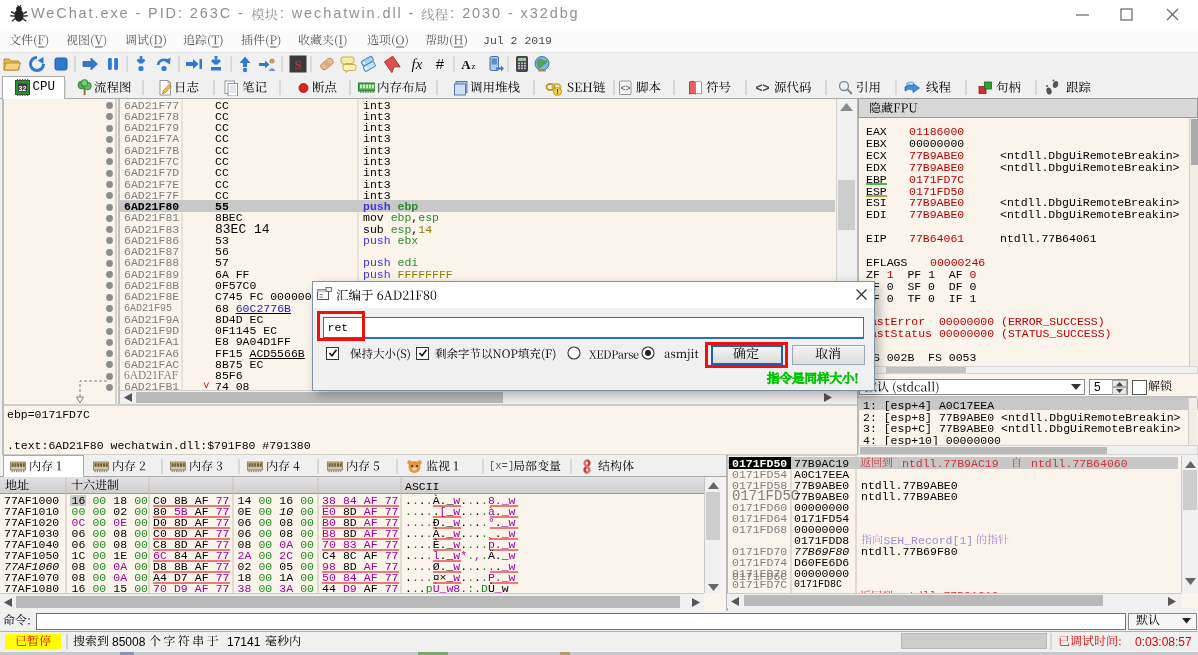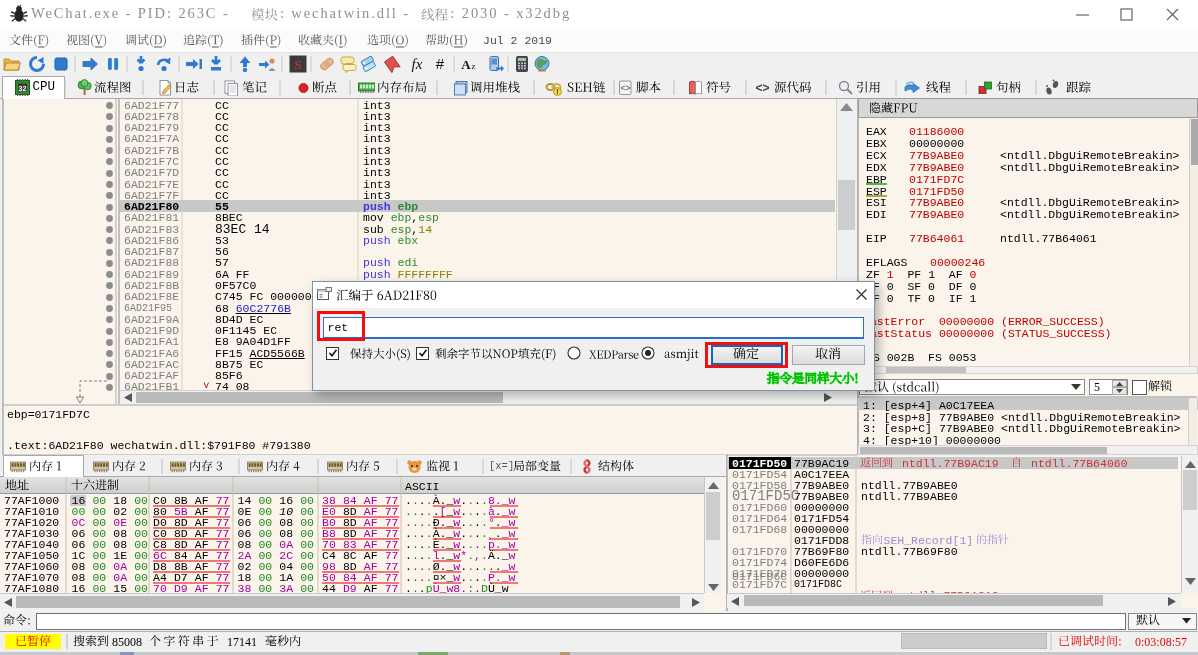--- a/index.html
+++ b/index.html
@@ -1,16 +1,16 @@
 <!DOCTYPE html>
 <html><head><meta charset="utf-8"><style>
 html,body{margin:0;padding:0;}
 body{width:1198px;height:655px;overflow:hidden;background:#f0f0f0;}
 .m{position:absolute;font-family:"Liberation Mono",monospace;line-height:11.5px;white-space:pre;}
-.s{position:absolute;font-family:Liberation Serif, serif;line-height:13px;white-space:pre;}
+.s{position:absolute;font-family:Liberation Sans, sans-serif;line-height:13px;white-space:pre;}
 </style></head><body>
 <div style="position:absolute;left:0;top:0;width:1198px;height:655px;background:#f0f0f0"></div>
 <div style="position:absolute;left:0px;top:0px;width:1198px;height:29px;background:#ffffff;"></div>
 <svg style="position:absolute;left:9px;top:4px;" width="20" height="20" viewBox="0 0 20 20">
     <g fill="#222" transform="scale(1.11)">
       <ellipse cx="9" cy="10.5" rx="4.2" ry="5.5"></ellipse>
 <circle cx="9" cy="4.6" r="2.6"></circle>
 <rect x="7.7" y="1.2" width="0.9" height="3" transform="rotate(-28 8 2)"></rect>
 <rect x="9.6" y="0.6" width="0.9" height="3" transform="rotate(28 10 2)"></rect>
 <path d="M2.2 6.2 L5.5 8.2 L5.1 9.3 L1.6 7.6 Z"></path>
@@ -551,21 +551,21 @@
 <div class="m" style="left:124px;top:347.5px;font-size:11.5px;color:#7e7e7e;">6AD21FA6</div>
 <div class="m" style="left:215px;top:347.5px;font-size:11.5px;color:#000;">FF15 <u>ACD5566B</u></div>
 <svg style="position:absolute;left:105px;top:360.3px;" width="9" height="9" viewBox="0 0 9 9">
     <circle cx="4.5" cy="4.5" r="3.4" fill="#8c8c8c"></circle>
   </svg>
 <div class="m" style="left:124px;top:358.8px;font-size:11.5px;color:#7e7e7e;">6AD21FAC</div>
 <div class="m" style="left:215px;top:358.8px;font-size:11.5px;color:#000;">8B75 EC</div>
 <svg style="position:absolute;left:105px;top:371.6px;" width="9" height="9" viewBox="0 0 9 9">
     <circle cx="4.5" cy="4.5" r="3.4" fill="#8c8c8c"></circle>
   </svg>
-<div class="m" style="left:124px;top:370.1px;font-size:11.5px;color:#7e7e7e;">6AD21FAF</div>
+<div class="m" style="left:124px;top:370.1px;font-size:11.5px;color:#7e7e7e;font-family:Liberation Serif, serif;">6AD21FAF</div>
 <div class="m" style="left:215px;top:370.1px;font-size:11.5px;color:#000;">85F6</div>
 <svg style="position:absolute;left:105px;top:382.9px;" width="9" height="9" viewBox="0 0 9 9">
     <circle cx="4.5" cy="4.5" r="3.4" fill="#8c8c8c"></circle>
   </svg>
 <div class="m" style="left:124px;top:381.4px;font-size:11.5px;color:#7e7e7e;">6AD21FB1</div>
 <div class="m" style="left:215px;top:381.4px;font-size:11.5px;color:#000;">74 08</div>
 <div class="m" style="left:203px;top:381.1px;font-size:11px;color:#c00000;">˅</div>
 <svg style="position:absolute;left:72px;top:376px;" width="45" height="28" viewBox="0 0 45 28">
     <path d="M35 5 L8 5 L8 22" fill="none" stroke="#808080" stroke-width="1" stroke-dasharray="3 2"></path>
     <path d="M4.5 21 L11.5 21 L8 27 Z" fill="none" stroke="#808080" stroke-width="1"></path>
@@ -994,32 +994,32 @@
 <div class="m" style="left:342.9px;top:550.2px;font-size:11.5px;color:#000;">8C</div>
 <div class="m" style="left:363.8px;top:550.2px;font-size:11.5px;color:#000;">AF</div>
 <div class="m" style="left:384.7px;top:550.2px;font-size:11.5px;color:#a000a0;">77</div>
 <svg style="position:absolute;left:152px;top:560px;" width="79.2" height="2" viewBox="0 0 79.2 2">
     <line x1="1" y1="1" x2="78.2" y2="1" stroke="#e00000" stroke-width="1"></line>
   </svg>
 <div class="m" style="left:405px;top:550.2px;font-size:11.5px;color:#000;"><span style="color:#000">.</span><span style="color:#1f8b1f">.</span><span style="color:#000">.</span><span style="color:#1f8b1f">.</span><span style="color:#a000a0">l</span><span style="color:#000">.</span><span style="color:#000">_</span><span style="color:#a000a0">w</span><span style="color:#a000a0">*</span><span style="color:#1f8b1f">.</span><span style="color:#a000a0">,</span><span style="color:#1f8b1f">.</span><span style="color:#000">Ä</span><span style="color:#000">.</span><span style="color:#000">_</span><span style="color:#a000a0">w</span></div>
 <svg style="position:absolute;left:432.2px;top:560px;" width="30.2" height="2" viewBox="0 0 30.2 2">
     <line x1="1" y1="1" x2="29.2" y2="1" stroke="#e00000" stroke-width="1"></line>
   </svg>
-<div class="m" style="left:4px;top:561.3px;font-size:11.5px;color:#000;">77AF1060</div>
+<div class="m" style="left:4px;top:561.3px;font-size:11.5px;color:#000;font-style:italic;">77AF1060</div>
 <div class="m" style="left:71.5px;top:561.3px;font-size:11.5px;color:#000;">08</div>
 <div class="m" style="left:92.4px;top:561.3px;font-size:11.5px;color:#1f8b1f;">00</div>
 <div class="m" style="left:113.3px;top:561.3px;font-size:11.5px;color:#a000a0;">0A</div>
 <div class="m" style="left:134.2px;top:561.3px;font-size:11.5px;color:#1f8b1f;">00</div>
 <div class="m" style="left:153px;top:561.3px;font-size:11.5px;color:#000;">D8</div>
 <div class="m" style="left:173.9px;top:561.3px;font-size:11.5px;color:#000;">8B</div>
 <div class="m" style="left:194.8px;top:561.3px;font-size:11.5px;color:#000;">AF</div>
 <div class="m" style="left:215.7px;top:561.3px;font-size:11.5px;color:#a000a0;">77</div>
 <div class="m" style="left:237.5px;top:561.3px;font-size:11.5px;color:#000;">02</div>
 <div class="m" style="left:258.4px;top:561.3px;font-size:11.5px;color:#1f8b1f;">00</div>
-<div class="m" style="left:279.3px;top:561.3px;font-size:11.5px;color:#000;">04</div>
+<div class="m" style="left:279.3px;top:561.3px;font-size:11.5px;color:#000;">05</div>
 <div class="m" style="left:300.2px;top:561.3px;font-size:11.5px;color:#1f8b1f;">00</div>
 <div class="m" style="left:322px;top:561.3px;font-size:11.5px;color:#a000a0;">98</div>
 <div class="m" style="left:342.9px;top:561.3px;font-size:11.5px;color:#000;">8D</div>
 <div class="m" style="left:363.8px;top:561.3px;font-size:11.5px;color:#a000a0;">AF</div>
 <div class="m" style="left:384.7px;top:561.3px;font-size:11.5px;color:#a000a0;">77</div>
 <svg style="position:absolute;left:152px;top:571px;" width="79.2" height="2" viewBox="0 0 79.2 2">
     <line x1="1" y1="1" x2="78.2" y2="1" stroke="#e00000" stroke-width="1"></line>
   </svg>
 <svg style="position:absolute;left:321px;top:571px;" width="79.2" height="2" viewBox="0 0 79.2 2">
     <line x1="1" y1="1" x2="78.2" y2="1" stroke="#e00000" stroke-width="1"></line>
@@ -1138,21 +1138,21 @@
 <div class="m" style="left:732px;top:534.9px;font-size:11.5px;color:#7e7e7e;margin-top:36px;">0171FD6C</div>
 <div class="m" style="left:794px;top:534.9px;font-size:11.5px;color:#000;">0171FDD8</div>
 <svg style="position:absolute;left:861px;top:534.4px;overflow:visible" width="22" height="13">
     <path transform="translate(0 9.46)" d="M5.7 -1.8H9.1V-0.3H5.7ZM5.7 -2.1V-3.6H9.1V-2.1ZM5.0 -3.9V0.9H5.1C5.4 0.9 5.7 0.7 5.7 0.6V0.1H9.1V0.8H9.2C9.5 0.8 9.8 0.6 9.8 0.6V-3.4C10.0 -3.5 10.2 -3.6 10.3 -3.7L9.4 -4.3L9.0 -3.9H5.8L5.0 -4.2ZM9.1 -8.7C8.4 -8.2 7.0 -7.4 5.6 -7.0V-8.8C5.9 -8.8 6.0 -8.9 6.0 -9.1L4.9 -9.2V-5.7C4.9 -5.1 5.2 -5.0 6.2 -5.0H7.9C10.1 -5.0 10.5 -5.1 10.5 -5.4C10.5 -5.6 10.5 -5.6 10.2 -5.7L10.2 -6.8H10.0C9.9 -6.3 9.8 -5.9 9.7 -5.7C9.6 -5.7 9.6 -5.6 9.4 -5.6C9.2 -5.6 8.6 -5.6 7.9 -5.6H6.3C5.7 -5.6 5.6 -5.7 5.6 -5.8V-6.7C7.1 -7.0 8.6 -7.5 9.5 -8.0C9.8 -7.9 10.0 -7.9 10.1 -8.0ZM0.3 -3.4 0.7 -2.5C0.8 -2.6 0.9 -2.7 0.9 -2.8L2.1 -3.4V-0.3C2.1 -0.1 2.1 -0.1 1.9 -0.1C1.7 -0.1 0.7 -0.1 0.7 -0.1V0.1C1.2 0.1 1.4 0.2 1.6 0.3C1.7 0.4 1.7 0.6 1.8 0.8C2.7 0.7 2.8 0.4 2.8 -0.2V-3.7L4.6 -4.6L4.5 -4.8L2.8 -4.2V-6.4H4.3C4.5 -6.4 4.6 -6.4 4.6 -6.6C4.3 -6.9 3.8 -7.3 3.8 -7.3L3.3 -6.7H2.8V-8.8C3.1 -8.8 3.2 -8.9 3.2 -9.1L2.1 -9.2V-6.7H0.5L0.5 -6.4H2.1V-4.0C1.3 -3.7 0.7 -3.5 0.3 -3.4Z M12.1 -7.2V0.8H12.2C12.6 0.8 12.8 0.7 12.8 0.6V-6.9H20.2V-0.3C20.2 -0.1 20.1 -0.1 19.9 -0.1C19.6 -0.1 18.3 -0.2 18.3 -0.2V0.0C18.9 0.1 19.2 0.2 19.4 0.3C19.6 0.4 19.6 0.6 19.7 0.8C20.8 0.7 20.9 0.4 20.9 -0.2V-6.7C21.1 -6.8 21.3 -6.9 21.4 -7.0L20.5 -7.7L20.1 -7.2H15.6C16.0 -7.7 16.4 -8.2 16.7 -8.7C17.0 -8.7 17.1 -8.8 17.1 -8.9L15.9 -9.2C15.8 -8.6 15.5 -7.8 15.2 -7.2H12.9L12.1 -7.6ZM14.5 -5.2V-1.0H14.6C14.9 -1.0 15.1 -1.2 15.1 -1.2V-2.2H17.8V-1.3H17.9C18.1 -1.3 18.5 -1.5 18.5 -1.6V-4.8C18.7 -4.8 18.9 -4.9 18.9 -5.0L18.1 -5.6L17.7 -5.2H15.2L14.5 -5.6ZM15.1 -2.5V-4.9H17.8V-2.5Z" fill="#a489d4"></path>
   </svg>
 <div class="m" style="left:883.5px;top:534.9px;font-size:11.5px;color:#a489d4;">SEH_Record[1]</div>
 <svg style="position:absolute;left:975.5px;top:534.4px;overflow:visible" width="33" height="13">
     <path transform="translate(0 9.46)" d="M6.0 -5.0 5.9 -4.9C6.4 -4.3 7.1 -3.4 7.2 -2.6C8.0 -2.0 8.6 -3.8 6.0 -5.0ZM3.7 -8.9 2.5 -9.2C2.4 -8.6 2.2 -7.8 2.1 -7.3H1.7L1.0 -7.6V0.5H1.1C1.4 0.5 1.7 0.4 1.7 0.3V-0.6H4.0V0.2H4.1C4.3 0.2 4.7 0.0 4.7 -0.1V-6.8C4.9 -6.9 5.1 -6.9 5.1 -7.0L4.3 -7.7L3.9 -7.3H2.5C2.7 -7.7 3.0 -8.3 3.3 -8.7C3.5 -8.7 3.6 -8.8 3.7 -8.9ZM4.0 -6.9V-4.2H1.7V-6.9ZM1.7 -3.9H4.0V-1.0H1.7ZM7.8 -8.9 6.6 -9.2C6.3 -7.5 5.6 -5.8 4.9 -4.7L5.0 -4.6C5.6 -5.2 6.2 -6.0 6.6 -7.0H9.3C9.2 -3.2 9.1 -0.7 8.7 -0.3C8.5 -0.2 8.5 -0.1 8.2 -0.1C8.0 -0.1 7.2 -0.2 6.7 -0.3L6.7 -0.1C7.1 0.0 7.6 0.2 7.8 0.3C7.9 0.4 8.0 0.6 8.0 0.8C8.5 0.8 9.0 0.7 9.3 0.3C9.8 -0.3 10.0 -2.8 10.0 -6.9C10.3 -6.9 10.4 -6.9 10.5 -7.0L9.6 -7.8L9.2 -7.3H6.8C7.0 -7.7 7.2 -8.2 7.3 -8.7C7.6 -8.6 7.7 -8.8 7.8 -8.9Z M16.7 -1.8H20.1V-0.3H16.7ZM16.7 -2.1V-3.6H20.1V-2.1ZM16.0 -3.9V0.9H16.1C16.4 0.9 16.7 0.7 16.7 0.6V0.1H20.1V0.8H20.2C20.5 0.8 20.8 0.6 20.8 0.6V-3.4C21.0 -3.5 21.2 -3.6 21.3 -3.7L20.4 -4.3L20.0 -3.9H16.8L16.0 -4.2ZM20.1 -8.7C19.4 -8.2 18.0 -7.4 16.6 -7.0V-8.8C16.9 -8.8 17.0 -8.9 17.0 -9.1L15.9 -9.2V-5.7C15.9 -5.1 16.2 -5.0 17.2 -5.0H18.9C21.1 -5.0 21.5 -5.1 21.5 -5.4C21.5 -5.6 21.5 -5.6 21.2 -5.7L21.2 -6.8H21.0C20.9 -6.3 20.8 -5.9 20.7 -5.7C20.6 -5.7 20.6 -5.6 20.4 -5.6C20.2 -5.6 19.6 -5.6 18.9 -5.6H17.3C16.7 -5.6 16.6 -5.7 16.6 -5.8V-6.7C18.1 -7.0 19.6 -7.5 20.5 -8.0C20.8 -7.9 21.0 -7.9 21.1 -8.0ZM11.3 -3.4 11.7 -2.5C11.8 -2.6 11.9 -2.7 11.9 -2.8L13.1 -3.4V-0.3C13.1 -0.1 13.1 -0.1 12.9 -0.1C12.7 -0.1 11.7 -0.1 11.7 -0.1V0.1C12.2 0.1 12.4 0.2 12.6 0.3C12.7 0.4 12.7 0.6 12.8 0.8C13.7 0.7 13.8 0.4 13.8 -0.2V-3.7L15.6 -4.6L15.5 -4.8L13.8 -4.2V-6.4H15.3C15.5 -6.4 15.6 -6.4 15.6 -6.6C15.3 -6.9 14.8 -7.3 14.8 -7.3L14.3 -6.7H13.8V-8.8C14.1 -8.8 14.2 -8.9 14.2 -9.1L13.1 -9.2V-6.7H11.5L11.6 -6.4H13.1V-4.0C12.3 -3.7 11.7 -3.5 11.3 -3.4Z M30.1 -9.1 29.0 -9.2V-5.3H26.5L26.6 -5.0H29.0V0.8H29.1C29.4 0.8 29.7 0.7 29.7 0.5V-5.0H32.3C32.5 -5.0 32.6 -5.0 32.6 -5.1C32.3 -5.5 31.7 -6.0 31.7 -6.0L31.1 -5.3H29.7V-8.8C30.0 -8.8 30.1 -8.9 30.1 -9.1ZM24.6 -8.6C24.9 -8.6 25.0 -8.7 25.0 -8.9L23.9 -9.2C23.7 -8.0 23.0 -6.1 22.3 -5.0L22.4 -4.9C22.7 -5.1 22.9 -5.4 23.1 -5.7L23.2 -5.4H24.1V-3.7H22.4L22.5 -3.3H24.1V-0.7C24.1 -0.5 24.0 -0.5 23.7 -0.2L24.5 0.5C24.5 0.5 24.6 0.3 24.6 0.2C25.5 -0.5 26.3 -1.3 26.8 -1.6L26.7 -1.7C26.0 -1.4 25.3 -1.0 24.8 -0.7V-3.3H26.7C26.9 -3.3 27.0 -3.4 27.0 -3.5C26.7 -3.8 26.1 -4.2 26.1 -4.2L25.7 -3.7H24.8V-5.4H26.3C26.5 -5.4 26.5 -5.5 26.6 -5.6C26.3 -5.9 25.7 -6.3 25.7 -6.3L25.3 -5.7H23.2C23.5 -6.2 23.8 -6.7 24.1 -7.2H26.6C26.7 -7.2 26.8 -7.3 26.9 -7.4C26.5 -7.7 26.0 -8.1 26.0 -8.1L25.5 -7.5H24.2C24.4 -7.9 24.5 -8.3 24.6 -8.6Z" fill="#a489d4"></path>
   </svg>
 <div class="m" style="left:732px;top:545.9px;font-size:11.5px;color:#7e7e7e;">0171FD70</div>
-<div class="m" style="left:794px;top:545.9px;font-size:11.5px;color:#000;">77B69F80</div>
+<div class="m" style="left:794px;top:545.9px;font-size:11.5px;color:#000;font-style:italic;">77B69F80</div>
 <div class="m" style="left:861px;top:545.9px;font-size:11.5px;color:#000;">ntdll.77B69F80</div>
 <div class="m" style="left:732px;top:557px;font-size:11.5px;color:#7e7e7e;">0171FD74</div>
 <div class="m" style="left:794px;top:557px;font-size:11.5px;color:#000;">D60FE6D6</div>
 <div class="m" style="left:732px;top:568px;font-size:11.5px;color:#7e7e7e;">0171FD78</div>
 <div class="m" style="left:794px;top:568px;font-size:11.5px;color:#000;">00000000</div>
 <div class="m" style="left:732px;top:579px;font-size:11.5px;color:#7e7e7e;">0171FD7C</div>
 <div class="m" style="left:794px;top:579px;font-size:10px;color:#000;">0171FD8C</div>
 <svg style="position:absolute;left:860px;top:457px;overflow:visible" width="33" height="13">
     <path transform="translate(0 9.46)" d="M1.1 -9.0 1.0 -9.0C1.5 -8.3 2.2 -7.4 2.3 -6.7C3.1 -6.1 3.7 -7.7 1.1 -9.0ZM5.7 -5.0 5.5 -4.9C6.1 -4.5 6.7 -3.9 7.3 -3.3C6.6 -2.3 5.6 -1.5 4.3 -0.9L4.4 -0.7C5.9 -1.3 6.9 -2.0 7.7 -2.9C8.4 -2.2 9.0 -1.5 9.3 -1.0C10.0 -0.5 10.3 -1.8 8.2 -3.4C8.7 -4.2 9.1 -4.9 9.3 -5.8C9.6 -5.8 9.7 -5.8 9.8 -5.9L9.0 -6.7L8.5 -6.2H5.2V-7.8C6.5 -7.8 8.3 -8.0 9.6 -8.3C9.8 -8.2 9.9 -8.2 10.0 -8.3L9.3 -9.1C8.0 -8.6 6.4 -8.2 5.2 -8.0L4.5 -8.3V-6.2C4.5 -4.5 4.4 -2.7 3.3 -1.2L3.5 -1.1C5.0 -2.5 5.2 -4.4 5.2 -5.9H8.5C8.3 -5.1 8.0 -4.5 7.7 -3.8C7.1 -4.2 6.5 -4.6 5.7 -5.0ZM2.0 -1.4C1.5 -1.1 0.9 -0.5 0.4 -0.1L1.1 0.7C1.1 0.6 1.2 0.5 1.1 0.5C1.5 -0.1 2.1 -0.9 2.3 -1.2C2.5 -1.4 2.6 -1.4 2.7 -1.2C3.7 0.1 4.8 0.5 6.8 0.5C8.0 0.5 9.0 0.5 10.0 0.5C10.1 0.2 10.3 -0.1 10.6 -0.1V-0.3C9.3 -0.2 8.3 -0.2 7.1 -0.2C5.0 -0.2 3.8 -0.4 2.9 -1.5C2.8 -1.6 2.7 -1.6 2.7 -1.6V-5.1C3.0 -5.1 3.1 -5.2 3.2 -5.3L2.3 -6.1L1.8 -5.5H0.4L0.5 -5.2H2.0Z M20.0 -0.5H12.9V-8.2H20.0ZM12.9 0.5V-0.2H20.0V0.7H20.1C20.4 0.7 20.7 0.5 20.7 0.4V-8.0C20.9 -8.1 21.1 -8.2 21.2 -8.2L20.3 -8.9L19.9 -8.5H13.0L12.2 -8.9V0.8H12.3C12.7 0.8 12.9 0.6 12.9 0.5ZM17.8 -3.1H15.2V-6.0H17.8ZM15.2 -2.1V-2.8H17.8V-2.0H18.0C18.2 -2.0 18.5 -2.2 18.5 -2.2V-5.9C18.7 -6.0 18.9 -6.0 19.0 -6.1L18.1 -6.8L17.7 -6.4H15.2L14.5 -6.7V-1.9H14.6C14.9 -1.9 15.2 -2.1 15.2 -2.1Z M32.4 -8.9 31.3 -9.0V-0.3C31.3 -0.1 31.3 -0.0 31.1 -0.0C30.8 -0.0 29.7 -0.1 29.7 -0.1V0.1C30.2 0.1 30.5 0.2 30.6 0.3C30.8 0.5 30.9 0.7 30.9 0.9C31.9 0.8 32.0 0.4 32.0 -0.2V-8.6C32.3 -8.6 32.4 -8.7 32.4 -8.9ZM30.3 -8.0 29.2 -8.2V-1.5H29.4C29.6 -1.5 29.9 -1.6 29.9 -1.7V-7.8C30.2 -7.8 30.3 -7.9 30.3 -8.0ZM27.8 -8.9 27.3 -8.2H22.5L22.6 -7.9H25.0C24.7 -7.2 23.8 -6.0 23.1 -5.5C23.0 -5.5 22.8 -5.4 22.8 -5.4L23.3 -4.4C23.4 -4.5 23.5 -4.5 23.5 -4.7C25.0 -4.9 26.5 -5.2 27.5 -5.4C27.6 -5.2 27.7 -4.9 27.7 -4.7C28.4 -4.1 29.0 -5.9 26.4 -7.1L26.3 -7.0C26.7 -6.6 27.1 -6.1 27.4 -5.6C25.8 -5.5 24.4 -5.4 23.5 -5.3C24.3 -5.9 25.1 -6.7 25.6 -7.3C25.9 -7.3 26.0 -7.4 26.1 -7.5L25.1 -7.9H28.4C28.6 -7.9 28.7 -8.0 28.7 -8.1C28.4 -8.4 27.8 -8.9 27.8 -8.9ZM27.4 -3.9 26.9 -3.2H25.8V-4.4C26.1 -4.4 26.2 -4.5 26.2 -4.7L25.1 -4.8V-3.2H22.8L22.8 -2.9H25.1V-0.7C23.9 -0.5 23.0 -0.4 22.5 -0.3L22.9 0.7C23.0 0.6 23.1 0.5 23.2 0.4C25.6 -0.3 27.4 -0.8 28.7 -1.2L28.7 -1.4L25.8 -0.9V-2.9H28.1C28.2 -2.9 28.3 -2.9 28.4 -3.1C28.0 -3.4 27.4 -3.9 27.4 -3.9Z" fill="#cc3333"></path>
   </svg>

